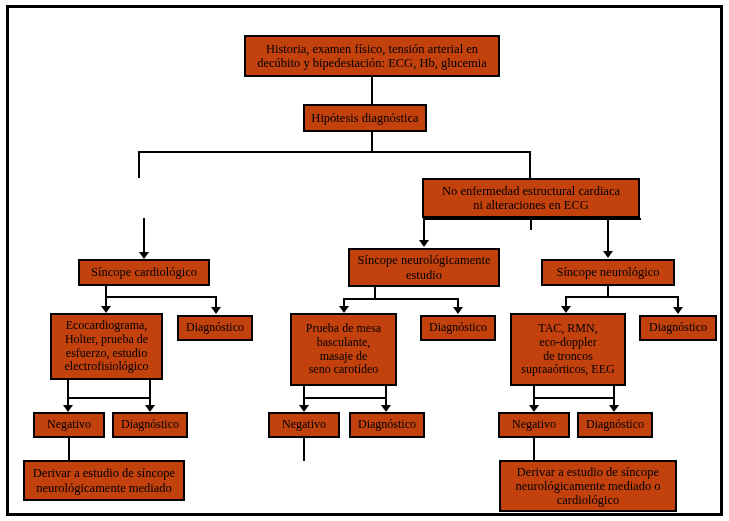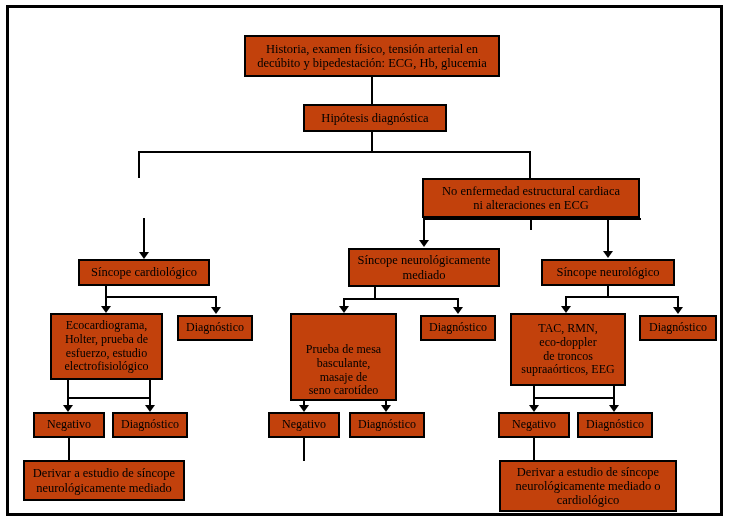--- a/index.html
+++ b/index.html
@@ -67,55 +67,55 @@
 <body>
 
 <div id="page">
   <div id="frame">
 
     <div class="node f13" style="left:235px; top:27px; width:256px; height:42px;">
       <span>Historia, examen físico, tensión arterial en
 decúbito y bipedestación: ECG, Hb, glucemia</span>
     </div>
 
-    <div class="node f13" style="left:294px; top:96px; width:144px; height:28px;">
+    <div class="node f13" style="left:294px; top:96px; width:124px; height:28px;">
       <span>Hipótesis diagnóstica</span>
     </div>
 
 
     <div class="node f13" style="left:413px; top:170px; width:218px; height:40px;">
       <span>No enfermedad estructural cardiaca
 ni alteraciones en ECG</span>
     </div>
 
     <div class="node f13" style="left:69px; top:251px; width:132px; height:27px;">
       <span>Síncope cardiológico</span>
     </div>
 
     <div class="node f13" style="left:339px; top:240px; width:152px; height:39px;">
       <span>Síncope neurológicamente
-mediado</span>
+estudio</span>
     </div>
 
     <div class="node f13" style="left:532px; top:251px; width:134px; height:27px;">
       <span>Síncope neurológico</span>
     </div>
 
     <div class="node f12" style="left:41px; top:305px; width:113px; height:67px;">
       <span>Ecocardiograma,
 Holter, prueba de
 esfuerzo, estudio
 electrofisiológico</span>
     </div>
 
     <div class="node f12" style="left:168px; top:307px; width:76px; height:26px;">
       <span>Diagnóstico</span>
     </div>
 
-    <div class="node f12" style="left:281px; top:305px; width:107px; height:88px;align-items:flex-end;">
+    <div class="node f12" style="left:281px; top:305px; width:107px; height:73px;">
       <span>Prueba de mesa
 basculante,
 masaje de
 seno carotídeo</span>
     </div>
 
     <div class="node f12" style="left:411px; top:307px; width:76px; height:26px;">
       <span>Diagnóstico</span>
     </div>
 

